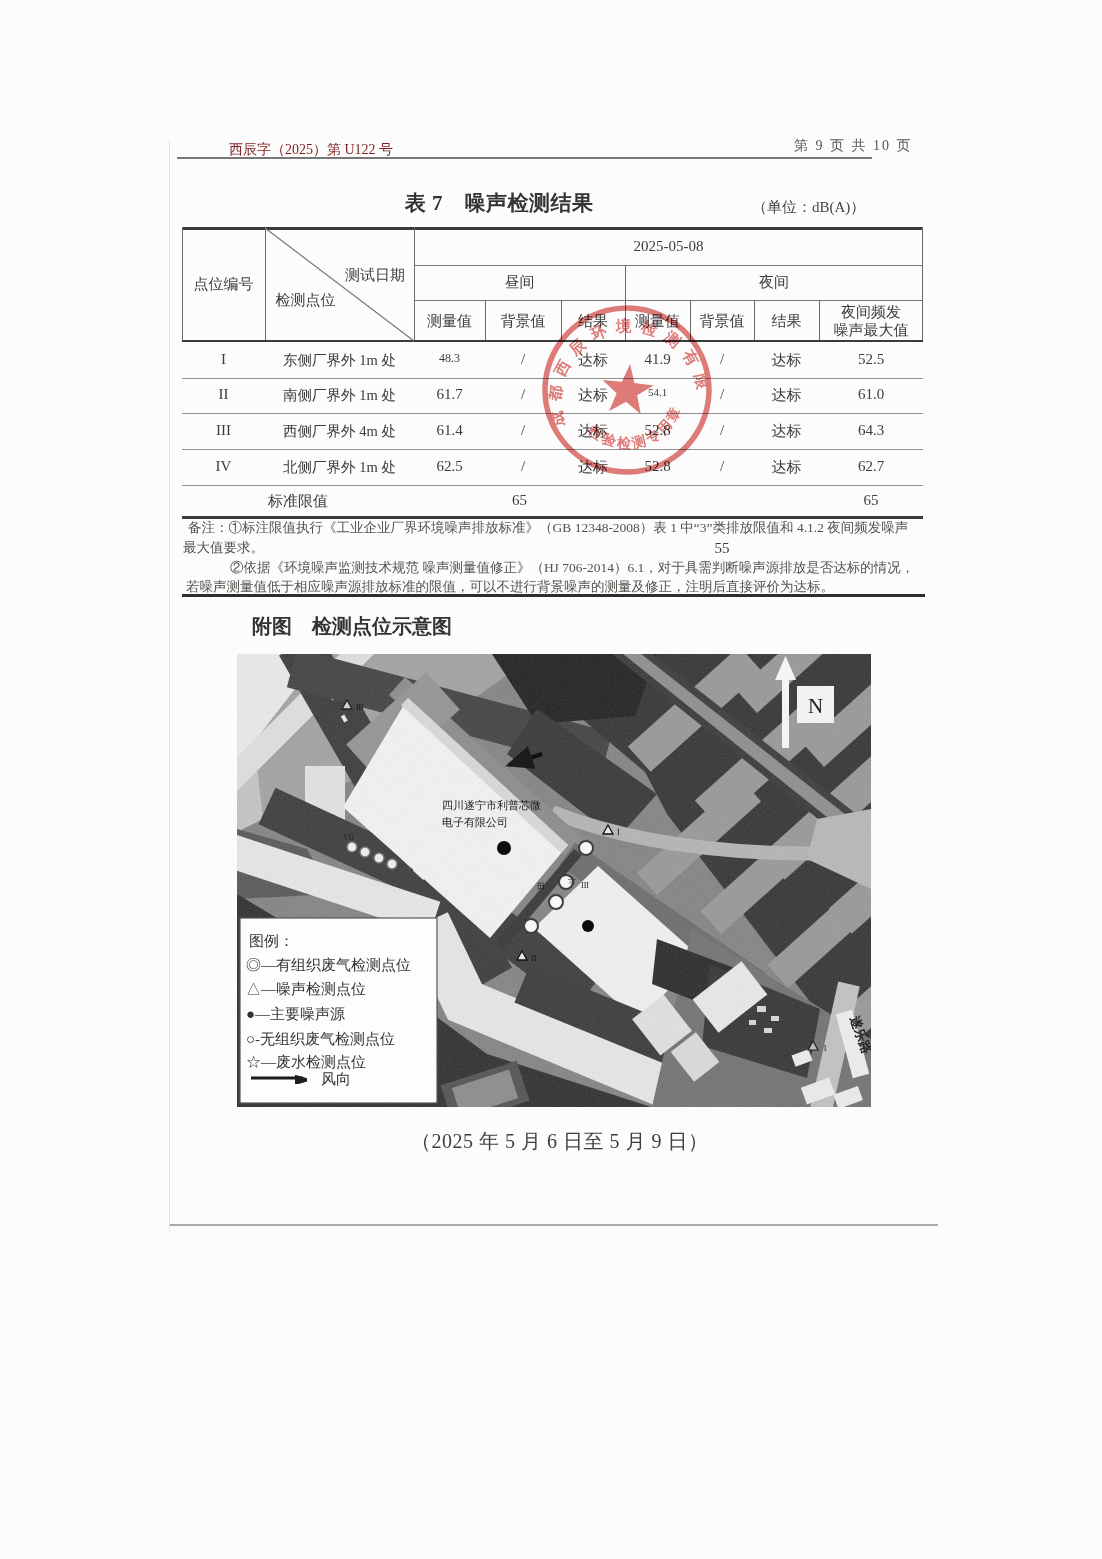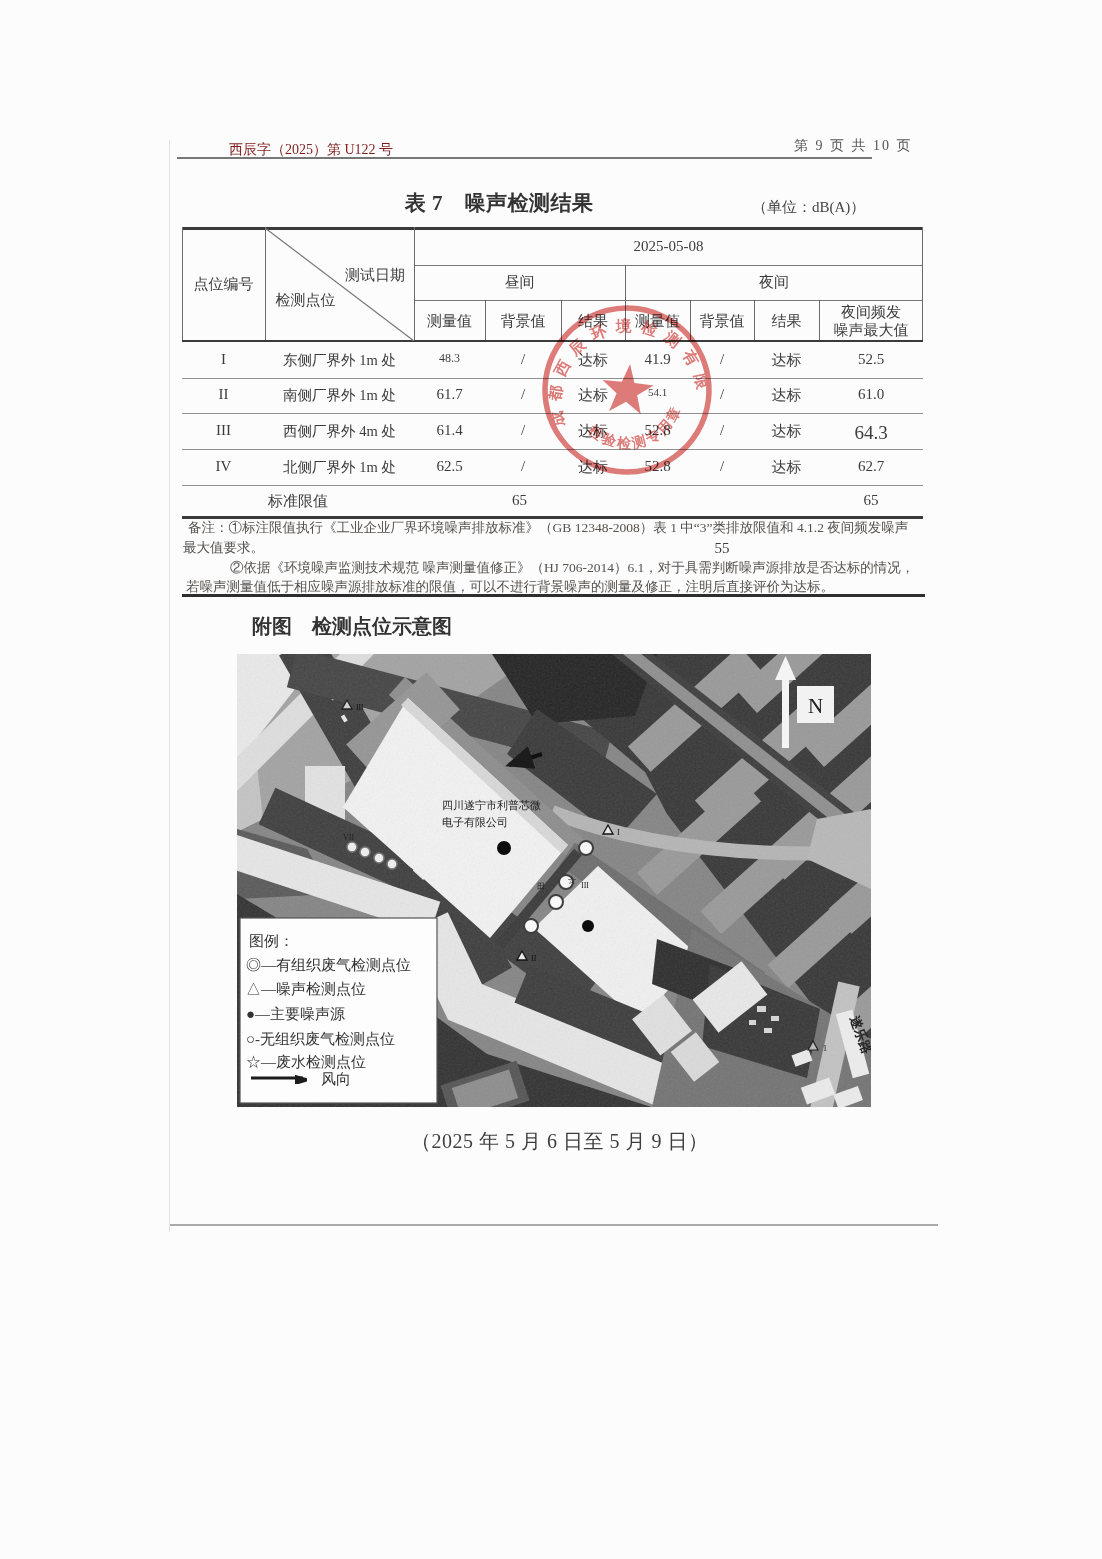--- a/index.html
+++ b/index.html
@@ -108,21 +108,21 @@
 <div class="ct" style="left:819px;top:386px;width:104px;font-size:15px;">61.0</div>
 
 <div class="ct" style="left:182px;top:422px;width:83px;font-size:15px;">III</div>
 <div class="ct" style="left:265px;top:422px;width:149px;font-size:14.5px;">西侧厂界外 4m 处</div>
 <div class="ct" style="left:414px;top:422px;width:71px;font-size:15px;">61.4</div>
 <div class="ct" style="left:485px;top:422px;width:76px;font-size:15px;">/</div>
 <div class="ct" style="left:561px;top:422px;width:64px;font-size:15px;">达标</div>
 <div class="ct" style="left:625px;top:422px;width:65px;font-size:15px;">52.8</div>
 <div class="ct" style="left:690px;top:422px;width:64px;font-size:15px;">/</div>
 <div class="ct" style="left:754px;top:422px;width:65px;font-size:15px;">达标</div>
-<div class="ct" style="left:819px;top:422px;width:104px;font-size:19px;">64.3</div>
+<div class="ct" style="left:819px;top:422px;width:104px;font-size:15px;">64.3</div>
 
 <div class="ct" style="left:182px;top:458px;width:83px;font-size:15px;">IV</div>
 <div class="ct" style="left:265px;top:458px;width:149px;font-size:14.5px;">北侧厂界外 1m 处</div>
 <div class="ct" style="left:414px;top:458px;width:71px;font-size:15px;">62.5</div>
 <div class="ct" style="left:485px;top:458px;width:76px;font-size:15px;">/</div>
 <div class="ct" style="left:561px;top:458px;width:64px;font-size:15px;">达标</div>
 <div class="ct" style="left:625px;top:458px;width:65px;font-size:15px;">52.8</div>
 <div class="ct" style="left:690px;top:458px;width:64px;font-size:15px;">/</div>
 <div class="ct" style="left:754px;top:458px;width:65px;font-size:15px;">达标</div>
 <div class="ct" style="left:819px;top:458px;width:104px;font-size:15px;">62.7</div>

